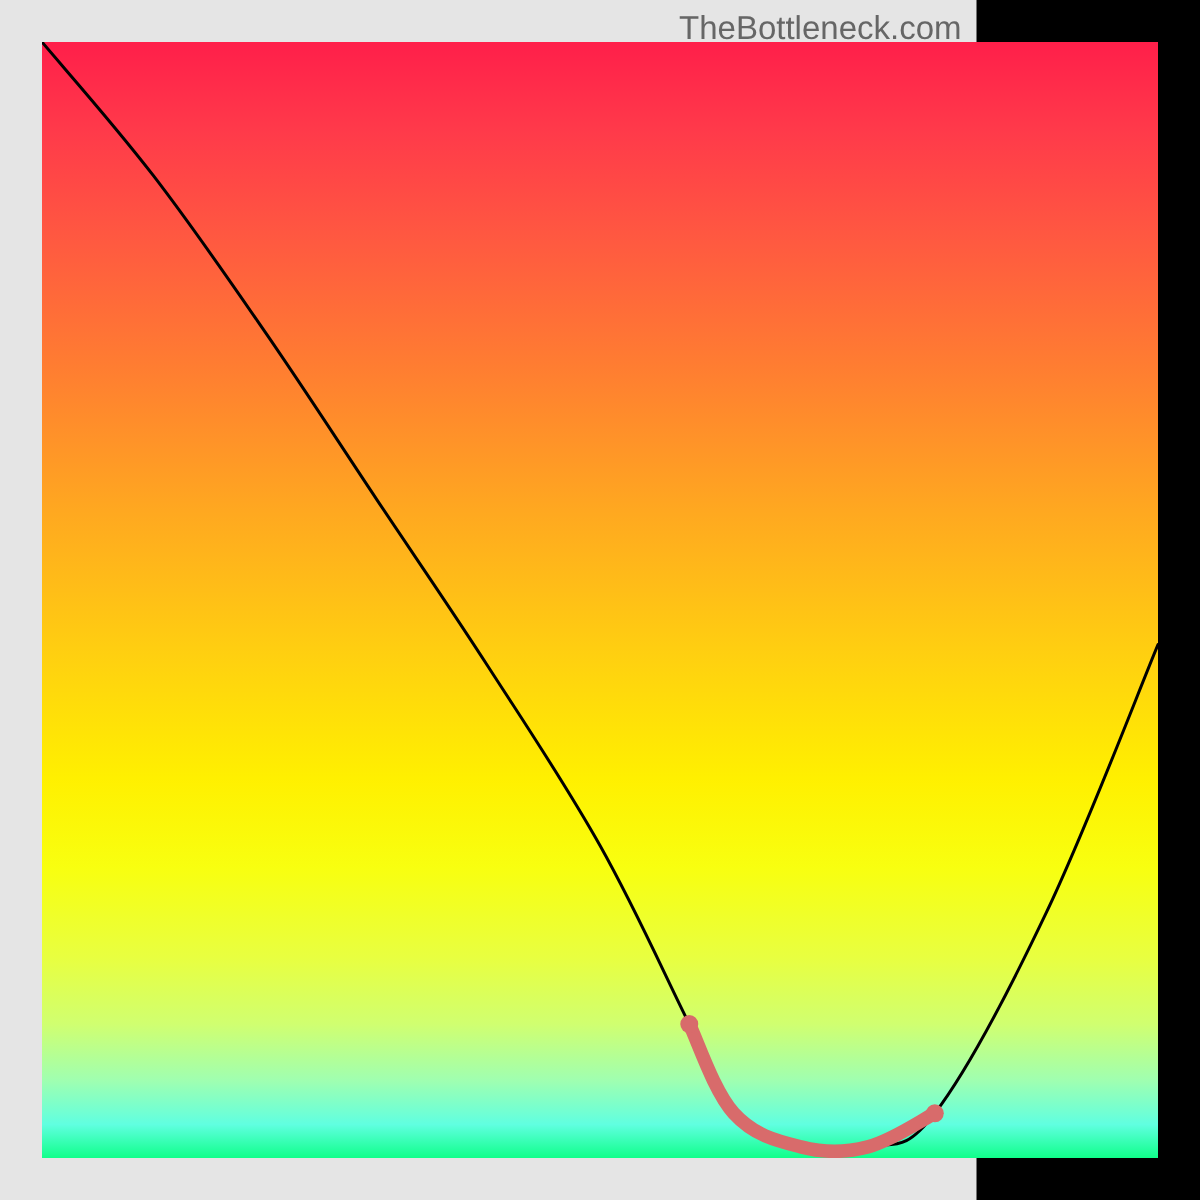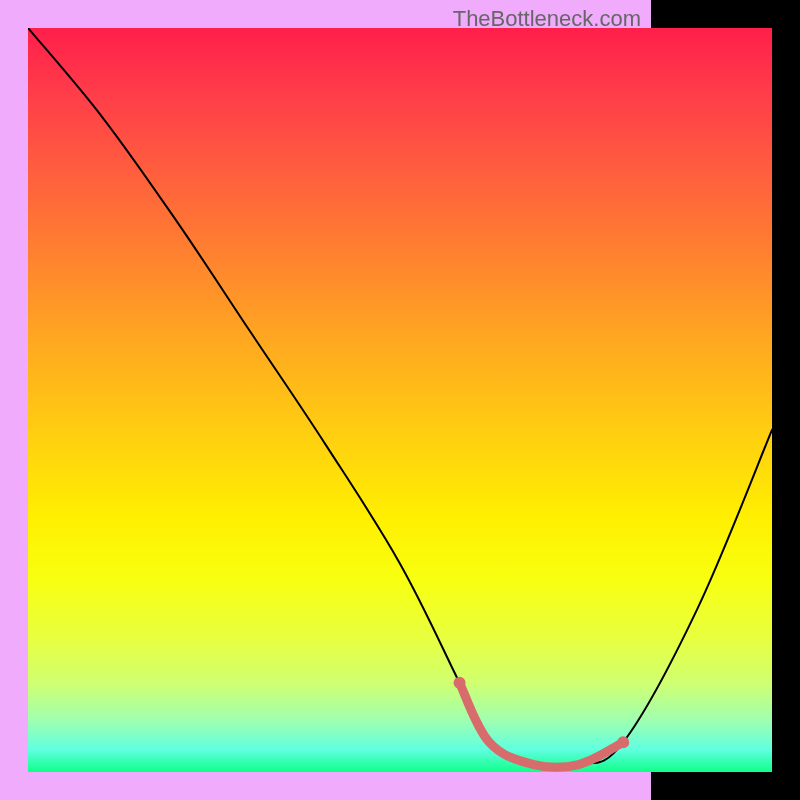--- a/index.html
+++ b/index.html
@@ -8,21 +8,21 @@
     background: #000;
     width: 800px;
     height: 800px;
     overflow: hidden;
     font-family: Arial, sans-serif;
   }
   .container {
     position: relative;
     width: 651px;
     height: 800px;
-    background: #f0abfc;
+    background: #e5e5e5;
   }
   .watermark {
     position: absolute;
     top: 6px;
     right: 10px;
     color: #666;
     font-size: 22px;
     font-weight: 500;
     z-index: 10;
   }

